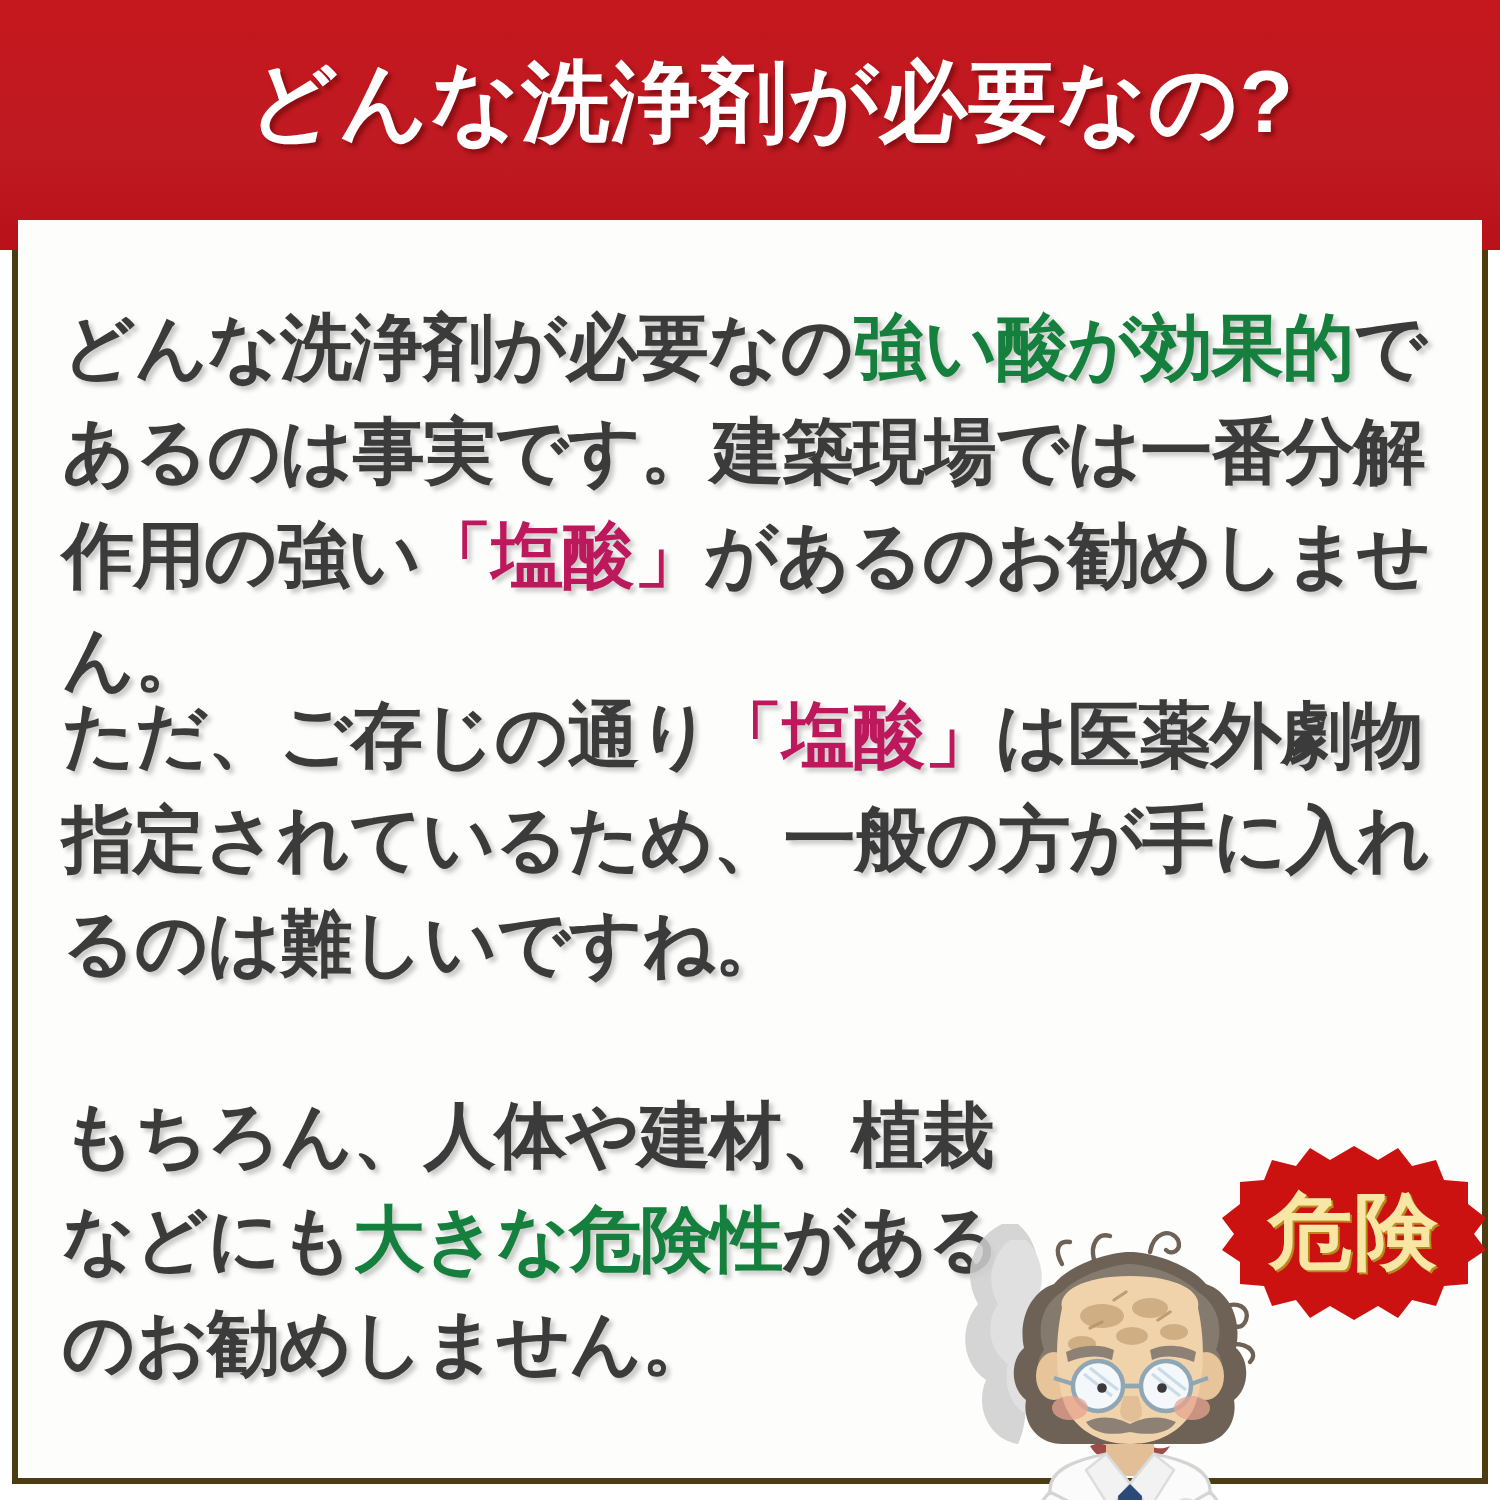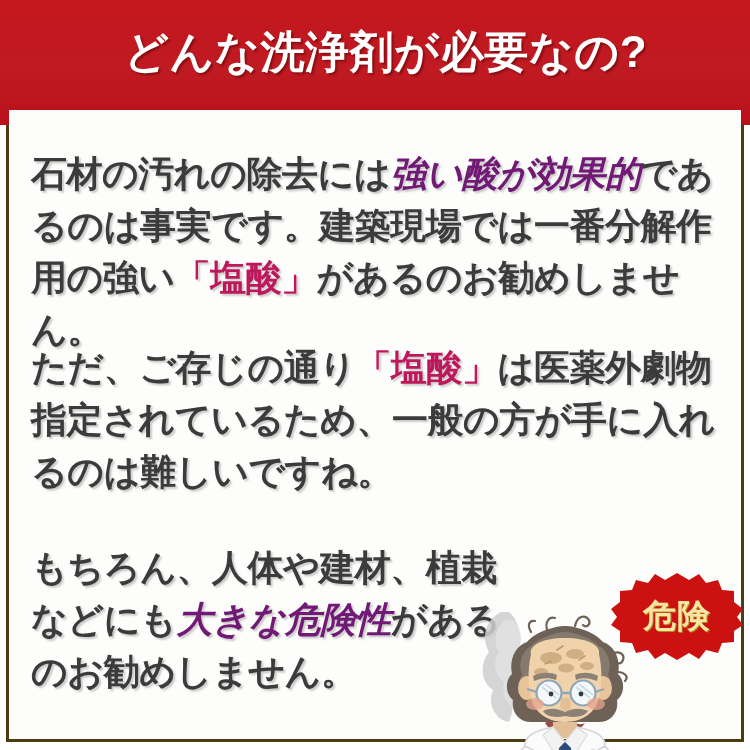--- a/index.html
+++ b/index.html
@@ -78,42 +78,42 @@
     font-weight: 700;
     line-height: 52px;
     color: #3b3b3b;
     letter-spacing: -0.5px;
     text-shadow: 2px 2px 2px rgba(160,160,160,0.55);
   }
   .p1 { top: 38px;  width: 700px; }
   .p2 { top: 232px; width: 700px; }
   .p3 { top: 432px; width: 470px; }
 
-  .hl-red  { color: #701a75; font-style: italic; }
+  .hl-red  { color: #15803d; }
   .hl-blue { color: #be185d; }
 
   
   .danger-badge {
     position: absolute;
     left: 601px;
     top: 461px;
     width: 134px;
     height: 90px;
   }
   .danger-badge svg { display: block; }
   .danger-text {
     position: absolute;
     left: 0;
     top: 0;
     width: 134px;
     height: 90px;
     display: flex;
     align-items: center;
     justify-content: center;
-    font-size: 33px;
+    font-size: 42px;
     font-weight: 700;
     color: #f7e6a4;
     letter-spacing: 1px;
     text-shadow: 1px 1px 0 #b8891b;
   }
 
   
   .scientist {
     position: absolute;
     left: 462px;
@@ -131,21 +131,21 @@
   <div class="frame-left"></div>
   <div class="frame-right"></div>
   <div class="frame-bottom"></div>
 
   <div class="header-band">
     <div class="header-title">どんな洗浄剤が必要なの?</div>
   </div>
 
   <div class="body-area">
 
-    <div class="para p1"><span>石材の汚れの除去には</span><span class="hl-red">強い酸が効果的</span><span>であるのは事実です。建築現場では一番分解作用の強い</span><span class="hl-blue">「塩酸」</span><span>があるのお勧めしません。</span></div>
+    <div class="para p1"><span>どんな洗浄剤が必要なの</span><span class="hl-red">強い酸が効果的</span><span>であるのは事実です。建築現場では一番分解作用の強い</span><span class="hl-blue">「塩酸」</span><span>があるのお勧めしません。</span></div>
     <div class="para p2"><span>ただ、ご存じの通り</span><span class="hl-blue">「塩酸」</span><span>は医薬外劇物指定されているため、一般の方が手に入れるのは難しいですね。</span></div>
     <div class="para p3"><span>もちろん、人体や建材、植栽などにも</span><span class="hl-red">大きな危険性</span><span>があるのお勧めしません。</span></div>
 
     <div class="scientist">
       <svg viewBox="0 0 185 272" width="185" height="272" xmlns="http://www.w3.org/2000/svg">
 
         <g opacity="0.85">
           <path d="M30 32 C14 40 10 58 18 72 C8 84 10 102 22 110 C16 124 24 140 38 142
                    C44 130 40 118 46 108 C56 96 52 80 44 70 C52 58 48 40 38 32 Z" fill="#cfcfcf"></path>
           <path d="M34 40 C24 48 22 62 28 72 C21 82 24 96 33 102 C30 114 36 126 45 128

